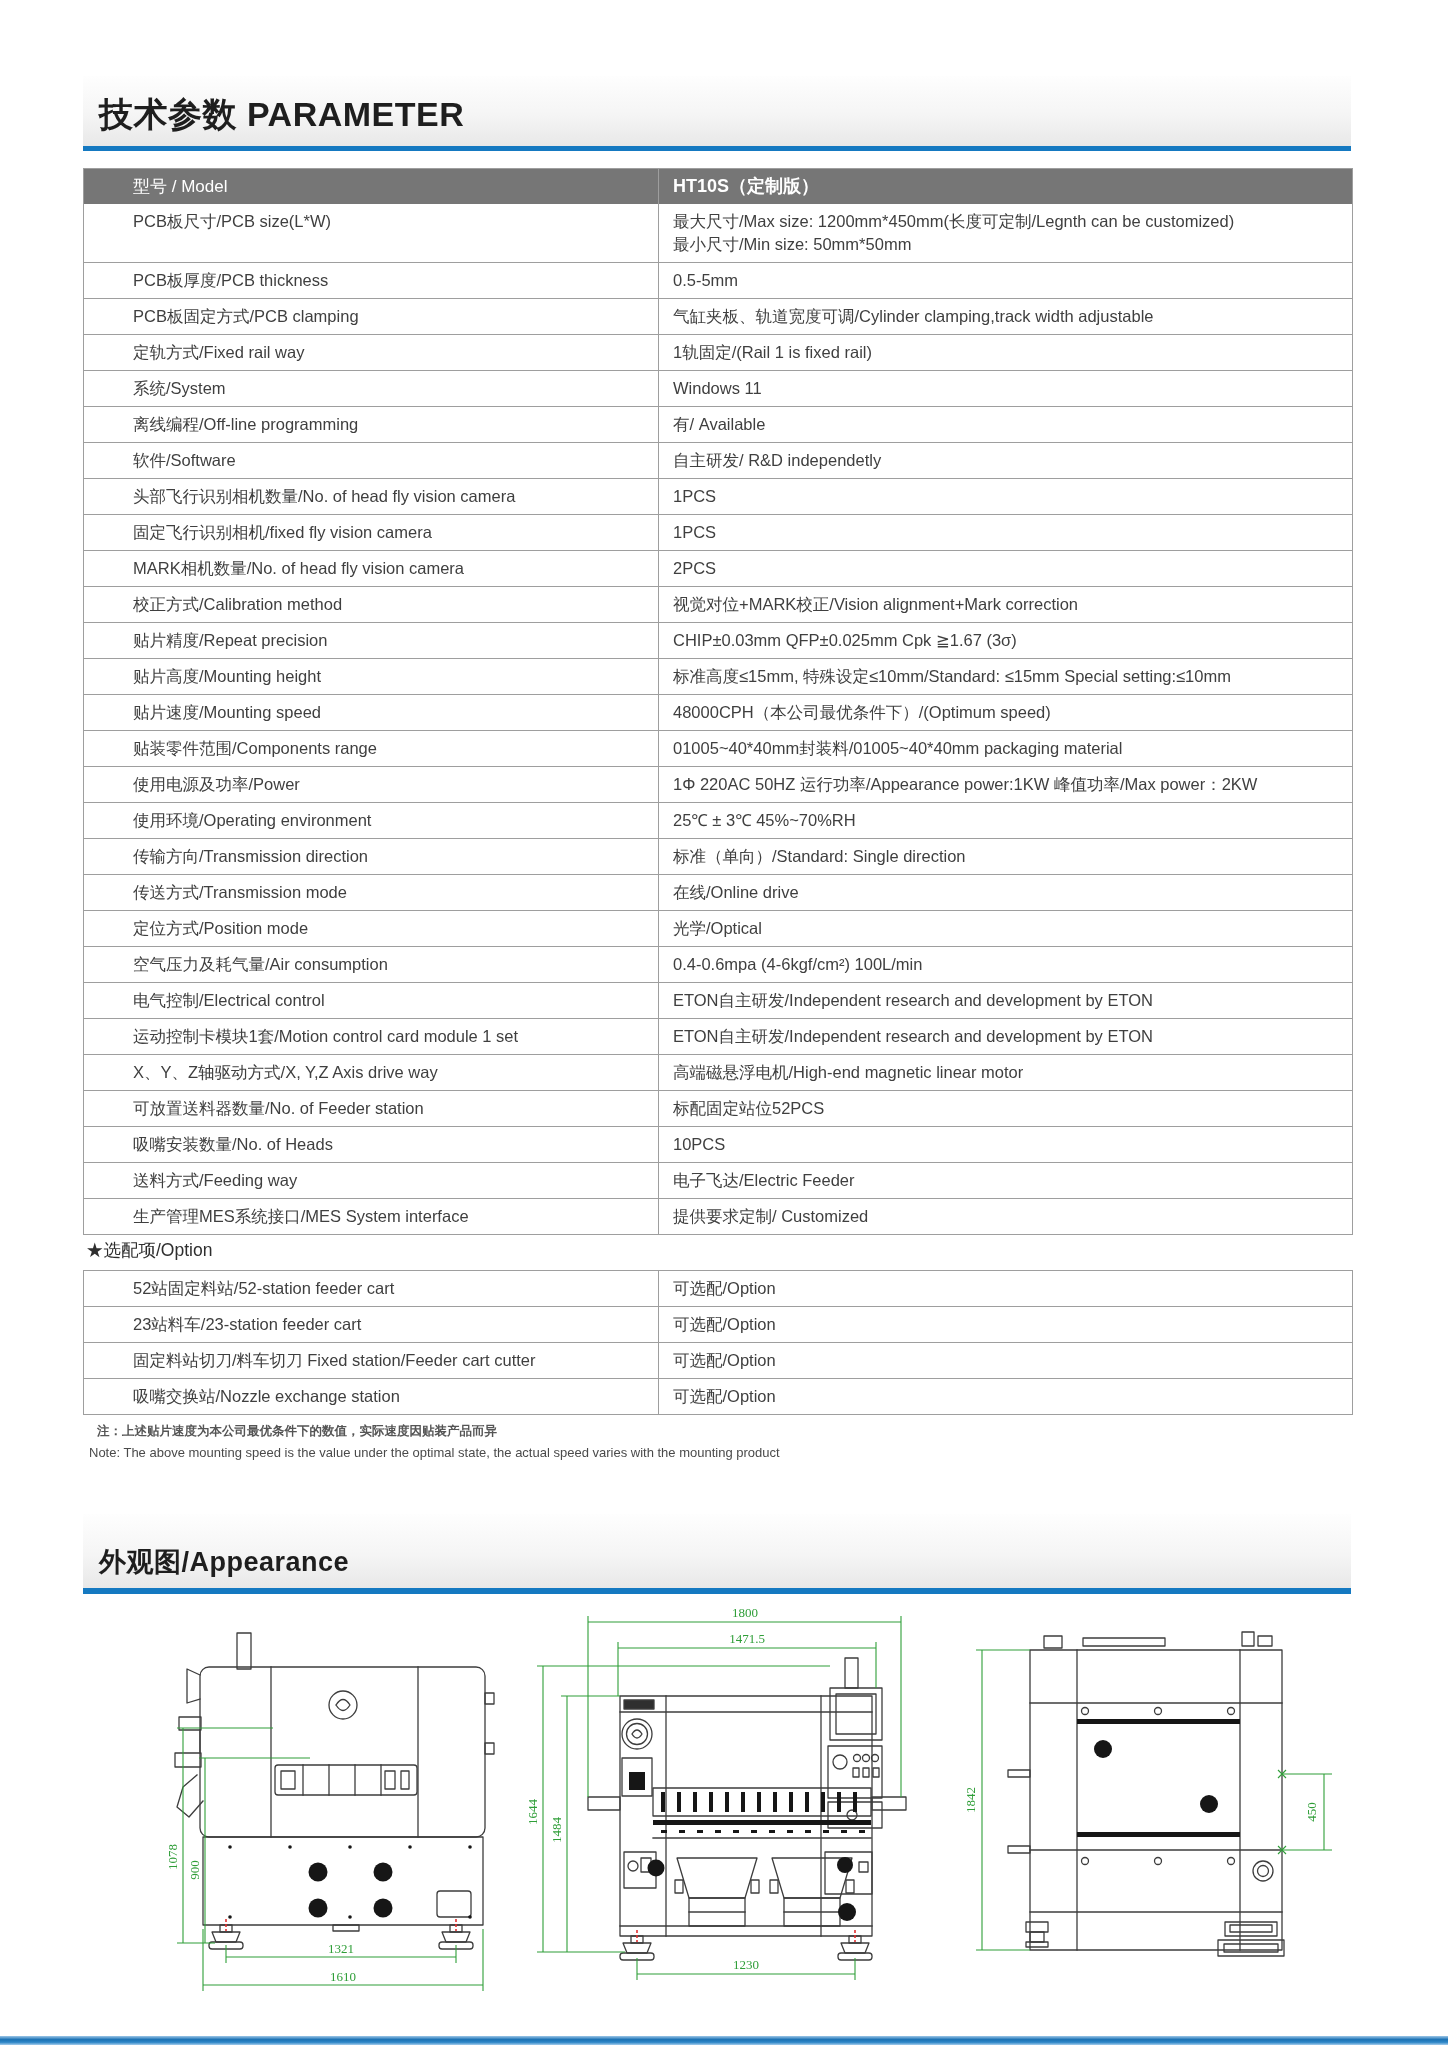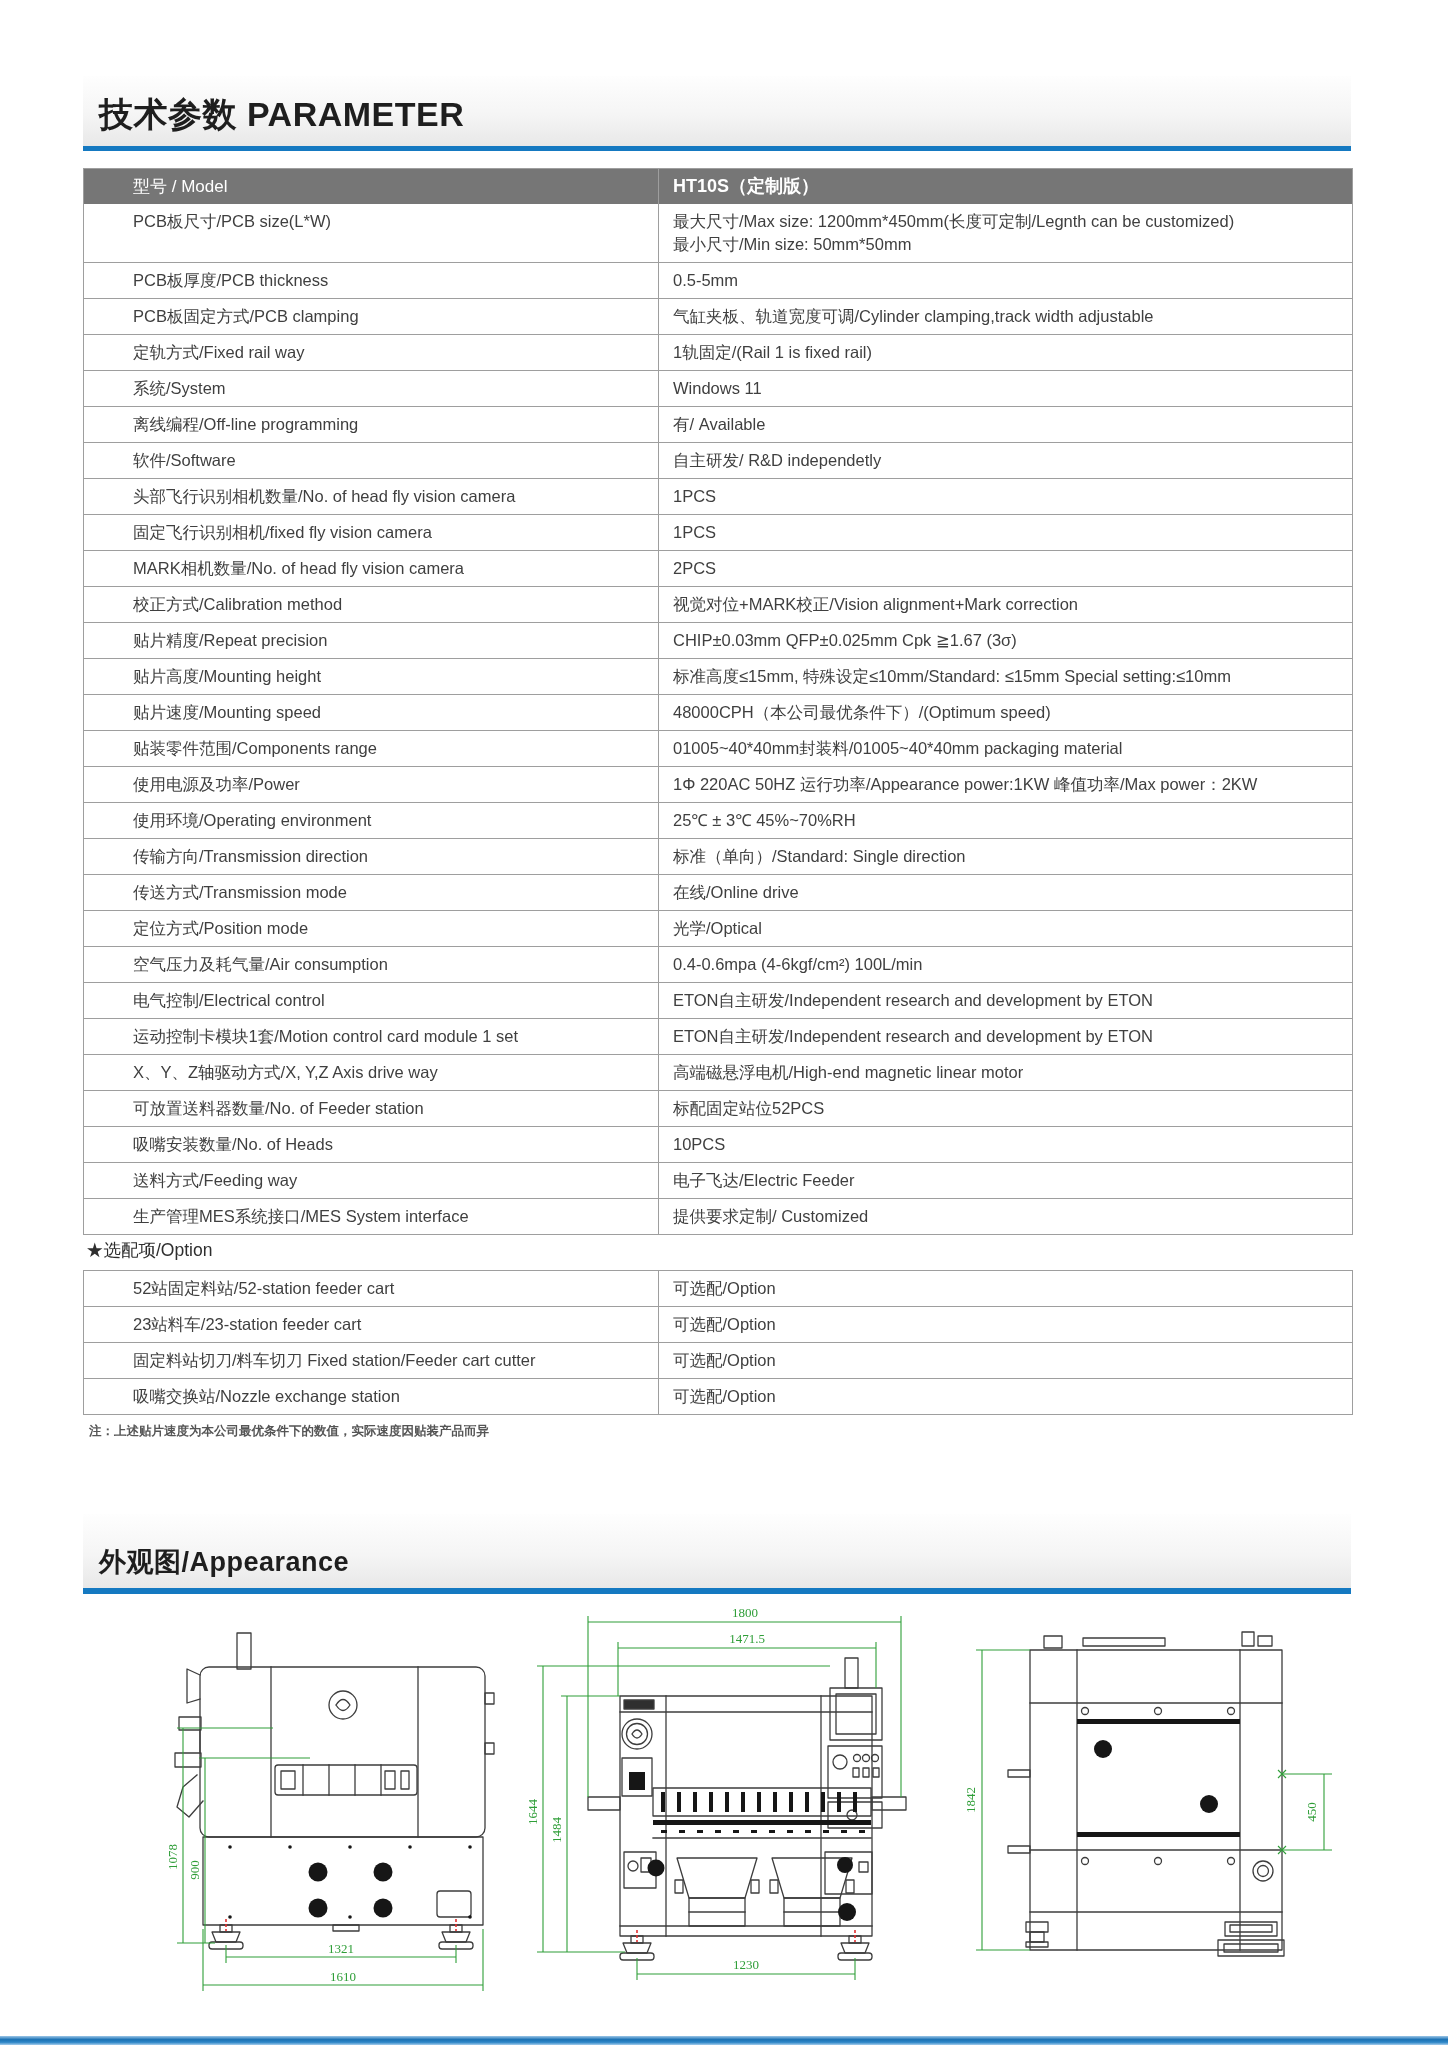--- a/index.html
+++ b/index.html
@@ -26,21 +26,21 @@
   .tr.head{background:#767676;color:#ffffff;}
   .td{box-sizing:border-box;padding:6px 14px;line-height:23px;white-space:pre-line;}
   .td.label{width:540px;flex:none;border-right:1px solid #9e9e9e;}
   .td.value{flex:1;}
   .tr.head .td.label{font-size:17px;}
   .tr.head .td.value{font-weight:bold;font-size:18px;}
 
   .options-heading{position:absolute;left:86px;top:1238px;font-size:17.5px;color:#2e2e2e;}
 
   .notes{position:absolute;left:89px;top:1420px;line-height:22px;}
-  .notes .zh{font-size:12.5px;color:#555;font-weight:bold;}
+  .notes .zh{font-size:12.5px;color:#555;font-weight:bold;margin-left:8px;}
   .notes .en{font-size:13px;color:#4a4a4a;}
 
   
   svg{position:absolute;overflow:visible;}
   .ln{stroke:#3d3d3d;stroke-width:1.3;fill:none;stroke-linejoin:round;stroke-linecap:square;}
   .fill{fill:#161616;stroke:none;}
   .dim{stroke:#2f9e38;stroke-width:1.1;fill:none;}
   .dim-t{fill:#2f9e38;font:13px "Liberation Serif",serif;}
   .redmark{stroke:#e03131;stroke-width:1.6;stroke-dasharray:3 2;fill:none;}
 
@@ -225,20 +225,21 @@
 
   <div class="tr">
     <div class="td label">吸嘴交换站/Nozzle exchange station</div>
     <div class="td value">可选配/Option</div>
   </div>
 </div>
   </div>
 
   <div class="notes">
     <div class="zh">注：上述贴片速度为本公司最优条件下的数值，实际速度因贴装产品而异</div>
+    <div class="en">Note: The above mounting speed is the value under the optimal state, the actual speed varies with the mounting product</div>
   </div>
 
   <div class="banner" id="appearance-banner">
     <div class="title">外观图/Appearance</div>
   </div>
 
   <svg style="left:85px;top:1625px" width="430" height="370" viewBox="0 0 430 370">
     <g class="ln">
       <rect x="152" y="8" width="14" height="36"></rect>
       <rect x="115" y="42" width="285" height="170" rx="9"></rect>

